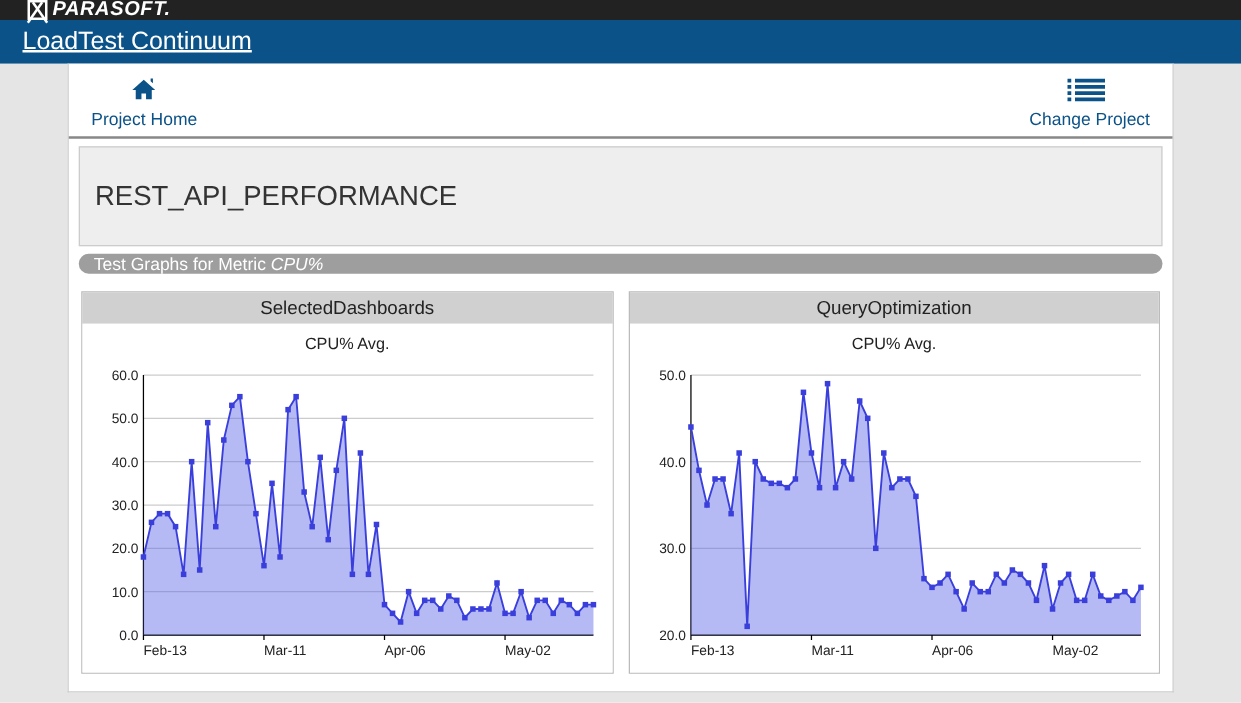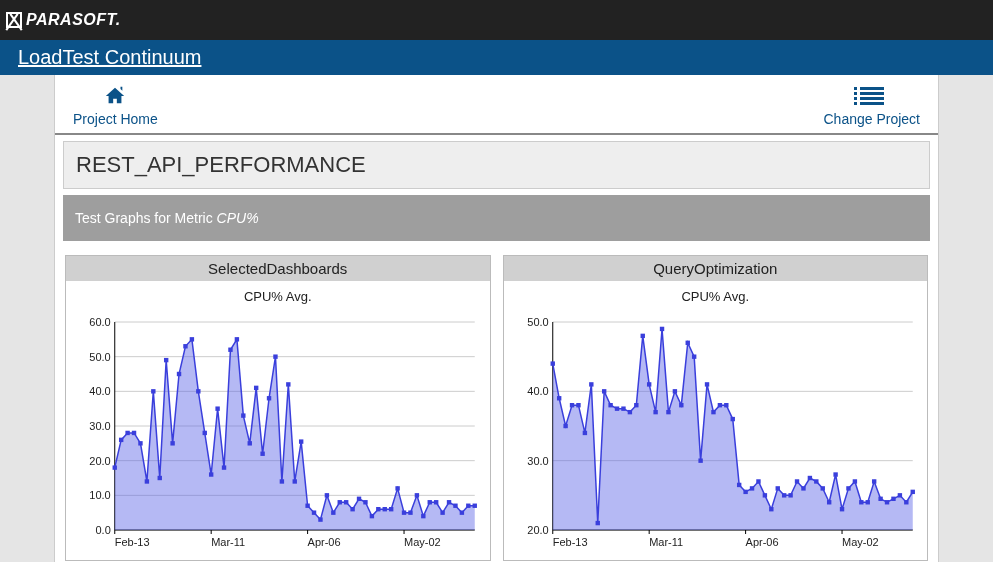--- a/index.html
+++ b/index.html
@@ -1,34 +1,34 @@
 <!DOCTYPE html>
 <html><head>
 <meta charset="utf-8">
 <style>
   * { box-sizing: border-box; margin: 0; padding: 0; }
   html, body { width: 993px; height: 562px; font-family: Arial, Helvetica, sans-serif; background: #e5e5e5; overflow: hidden; }
-  .topbar { background: #222; height: 40px; display: flex; align-items: center; padding: 0 6px; }
+  .topbar { background: #222; height: 16px; display: flex; align-items: center; padding: 0 22px; }
   .logo { color: #fff; font-weight: bold; font-style: italic; font-size: 16px; letter-spacing: 0.5px; display: flex; align-items: center; }
   .logo-icon { width: 16px; height: 16px; border: 2px solid #fff; margin-right: 4px; position: relative; }
   .logo-icon::before, .logo-icon::after { content:""; position:absolute; background:#fff; }
   .logo-icon::before { left:3px; top:-2px; width:2px; height:20px; transform: rotate(35deg);}
   .logo-icon::after { right:3px; top:-2px; width:2px; height:20px; transform: rotate(-35deg);}
   .subbar { background: #0b5288; color:#fff; padding: 6px 18px; font-size: 20px; text-decoration: underline; }
   .page { background:#e5e5e5; padding: 0; }
   .content { background:#fff; margin: 0 54px; border:1px solid #ccc; border-top:none; min-height: 500px; }
   .toolbar { display:flex; justify-content:space-between; padding: 10px 18px 6px 18px; border-bottom: 2px solid #888; }
   .tool-link { color:#0b5288; font-size: 14px; text-align:center; cursor:pointer; }
   .tool-link .icon { display:block; font-size:22px; color:#0b5288; line-height:1; }
   .list-icon { display:inline-block; width:24px; }
   .list-icon span { display:block; height:3px; background:#0b5288; margin:2px 0; position:relative; }
   .list-icon span::before { content:""; position:absolute; left:-6px; top:0; width:3px; height:3px; background:#0b5288; }
   .home-icon svg { width:24px; height:22px; fill:#0b5288; }
-  .project-title { background:#eee; border:1px solid #ccc; margin: 6px 8px; padding: 10px 12px; font-size: 22px; color:#333; }
-  .section-header { background:#9e9e9e; color:#fff; font-size:14px; padding: 15px 12px; margin: 0 8px; }
+  .project-title { background:#eee; border:1px solid #ccc; margin: 6px 8px; padding: 26px 12px; font-size: 22px; color:#333; }
+  .section-header { background:#9e9e9e; color:#fff; font-size:14px; padding: 0 12px; margin: 0 8px; border-radius: 12px; }
   .section-header em { font-style: italic; }
   .charts-row { display:flex; gap: 12px; padding: 14px 10px; }
   .chart-box { flex:1; border:1px solid #bbb; }
   .chart-title { background:#d0d0d0; text-align:center; font-size:15px; padding:4px 0; color:#222; }
   .chart-body { background:#fff; padding: 8px 6px 4px 6px; }
   .chart-subtitle { text-align:center; font-size:13px; color:#222; margin-bottom:12px; }
   svg.plot { width:100%; height:240px; display:block; }
   .axis text { font-size: 11px; fill:#222; }
   .axis-line { stroke:#000; stroke-width:1; }
   .series-area { fill: rgba(90,100,230,0.45); }

